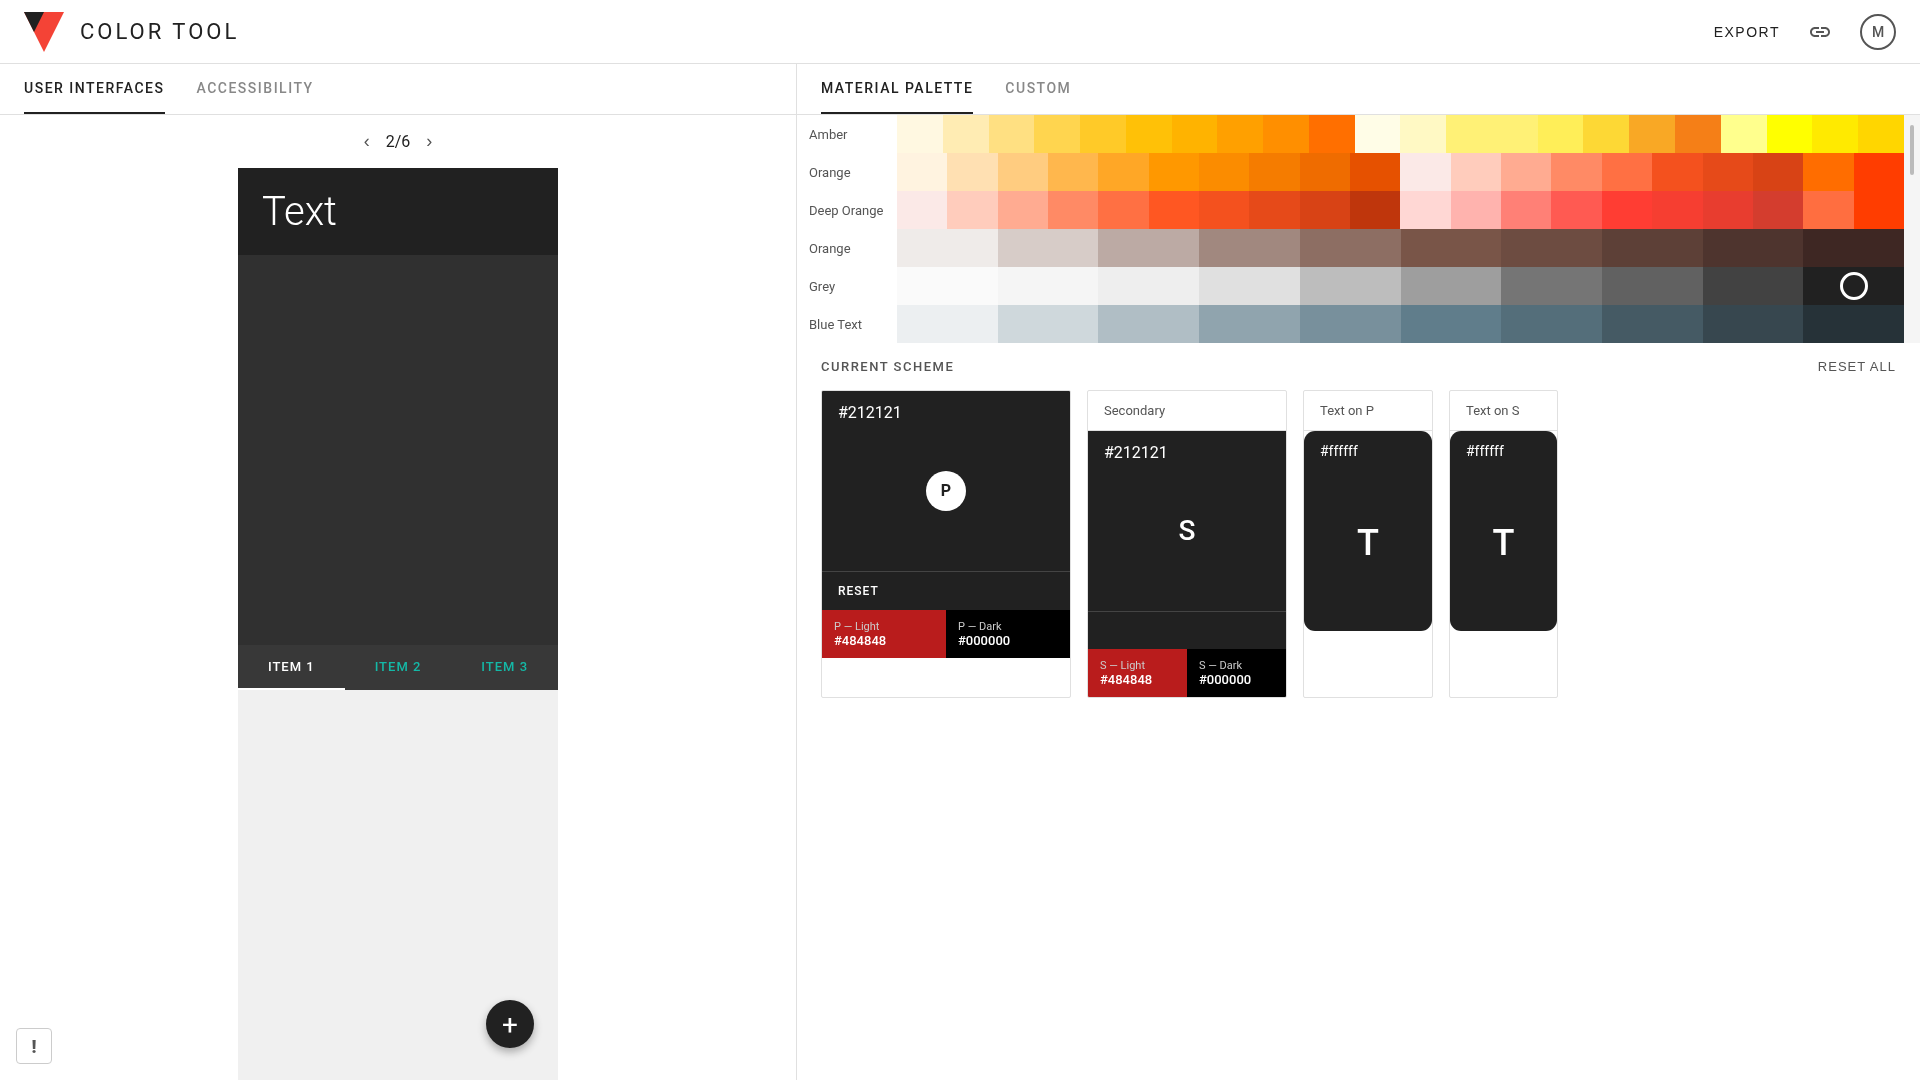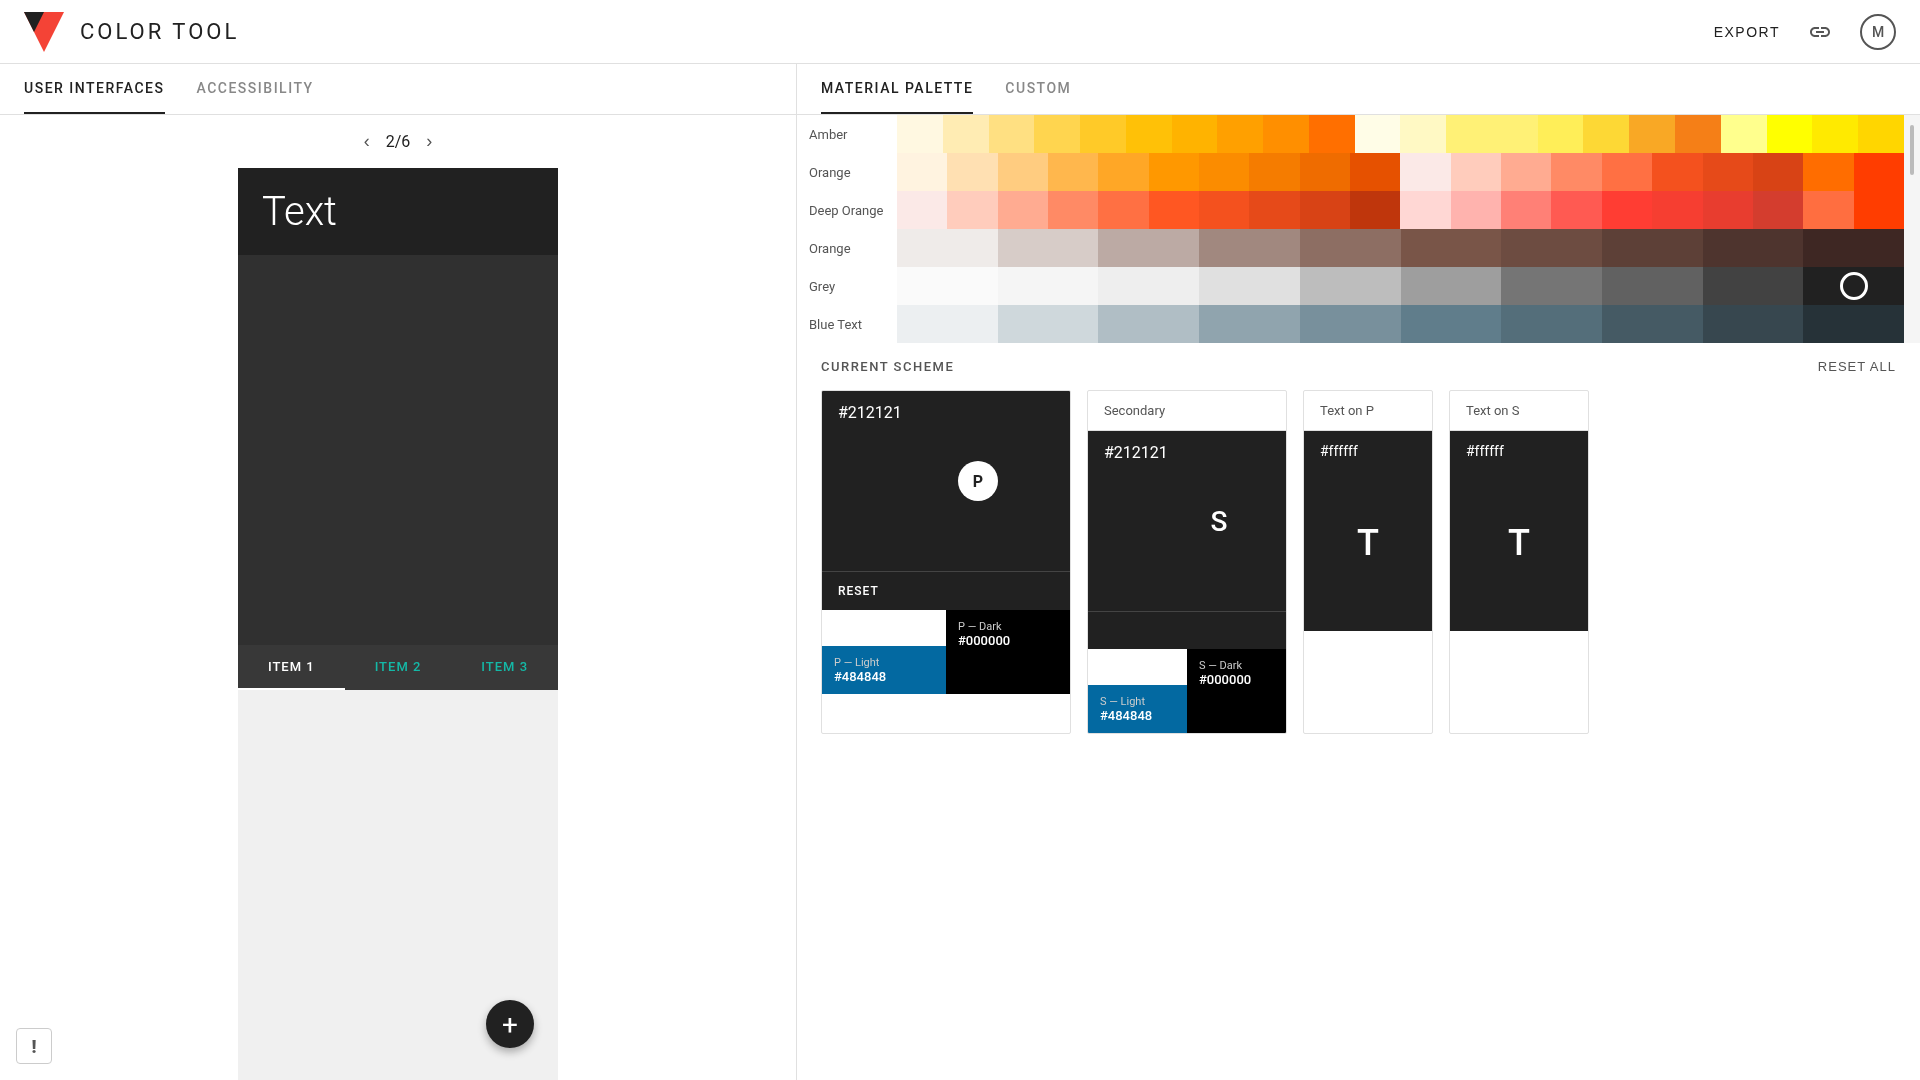--- a/index.html
+++ b/index.html
@@ -300,33 +300,33 @@
     .color-card.primary {
       width: 250px;
     }
     .color-card.secondary {
       width: 200px;
     }
     .color-card.text-on-p {
       width: 130px;
     }
     .color-card.text-on-s {
-      width: 140px;
+      width: 109px;
     }
     .card-header {
       padding: 12px 16px;
       font-size: 13px;
       color: #555;
       border-bottom: 1px solid #e0e0e0;
     }
     .card-main {
       background: #212121;
       height: 180px;
       display: flex;
-      flex-direction: row;
+      flex-direction: column;
       justify-content: space-between;
       padding: 12px 16px;
     }
     .card-hex {
       color: #fff;
       font-size: 16px;
       font-weight: 400;
     }
     .card-letter {
       color: #fff;
@@ -364,22 +364,21 @@
       border-top: 1px solid #444;
     }
     .card-sub-colors {
       display: flex;
     }
     .sub-color {
       flex: 1;
       padding: 10px 12px;
     }
     .sub-color.light {
-      background: #0369a1;
-      margin-top: 36px;
+      background: #b91c1c;
     }
     .sub-color.dark {
       background: #000000;
     }
     .sub-label {
       font-size: 11px;
       color: #ccc;
       font-weight: 400;
     }
     .sub-hex {
@@ -389,20 +388,21 @@
     }
 
     
     .text-card-main {
       background: #212121;
       padding: 12px 16px;
       height: 200px;
       display: flex;
       flex-direction: column;
       gap: 8px;
+      border-radius: 11px;
     }
     .text-card-hex {
       color: #fff;
       font-size: 14px;
     }
     .text-card-t {
       color: #fff;
       font-size: 36px;
       font-weight: 500;
       flex: 1;

